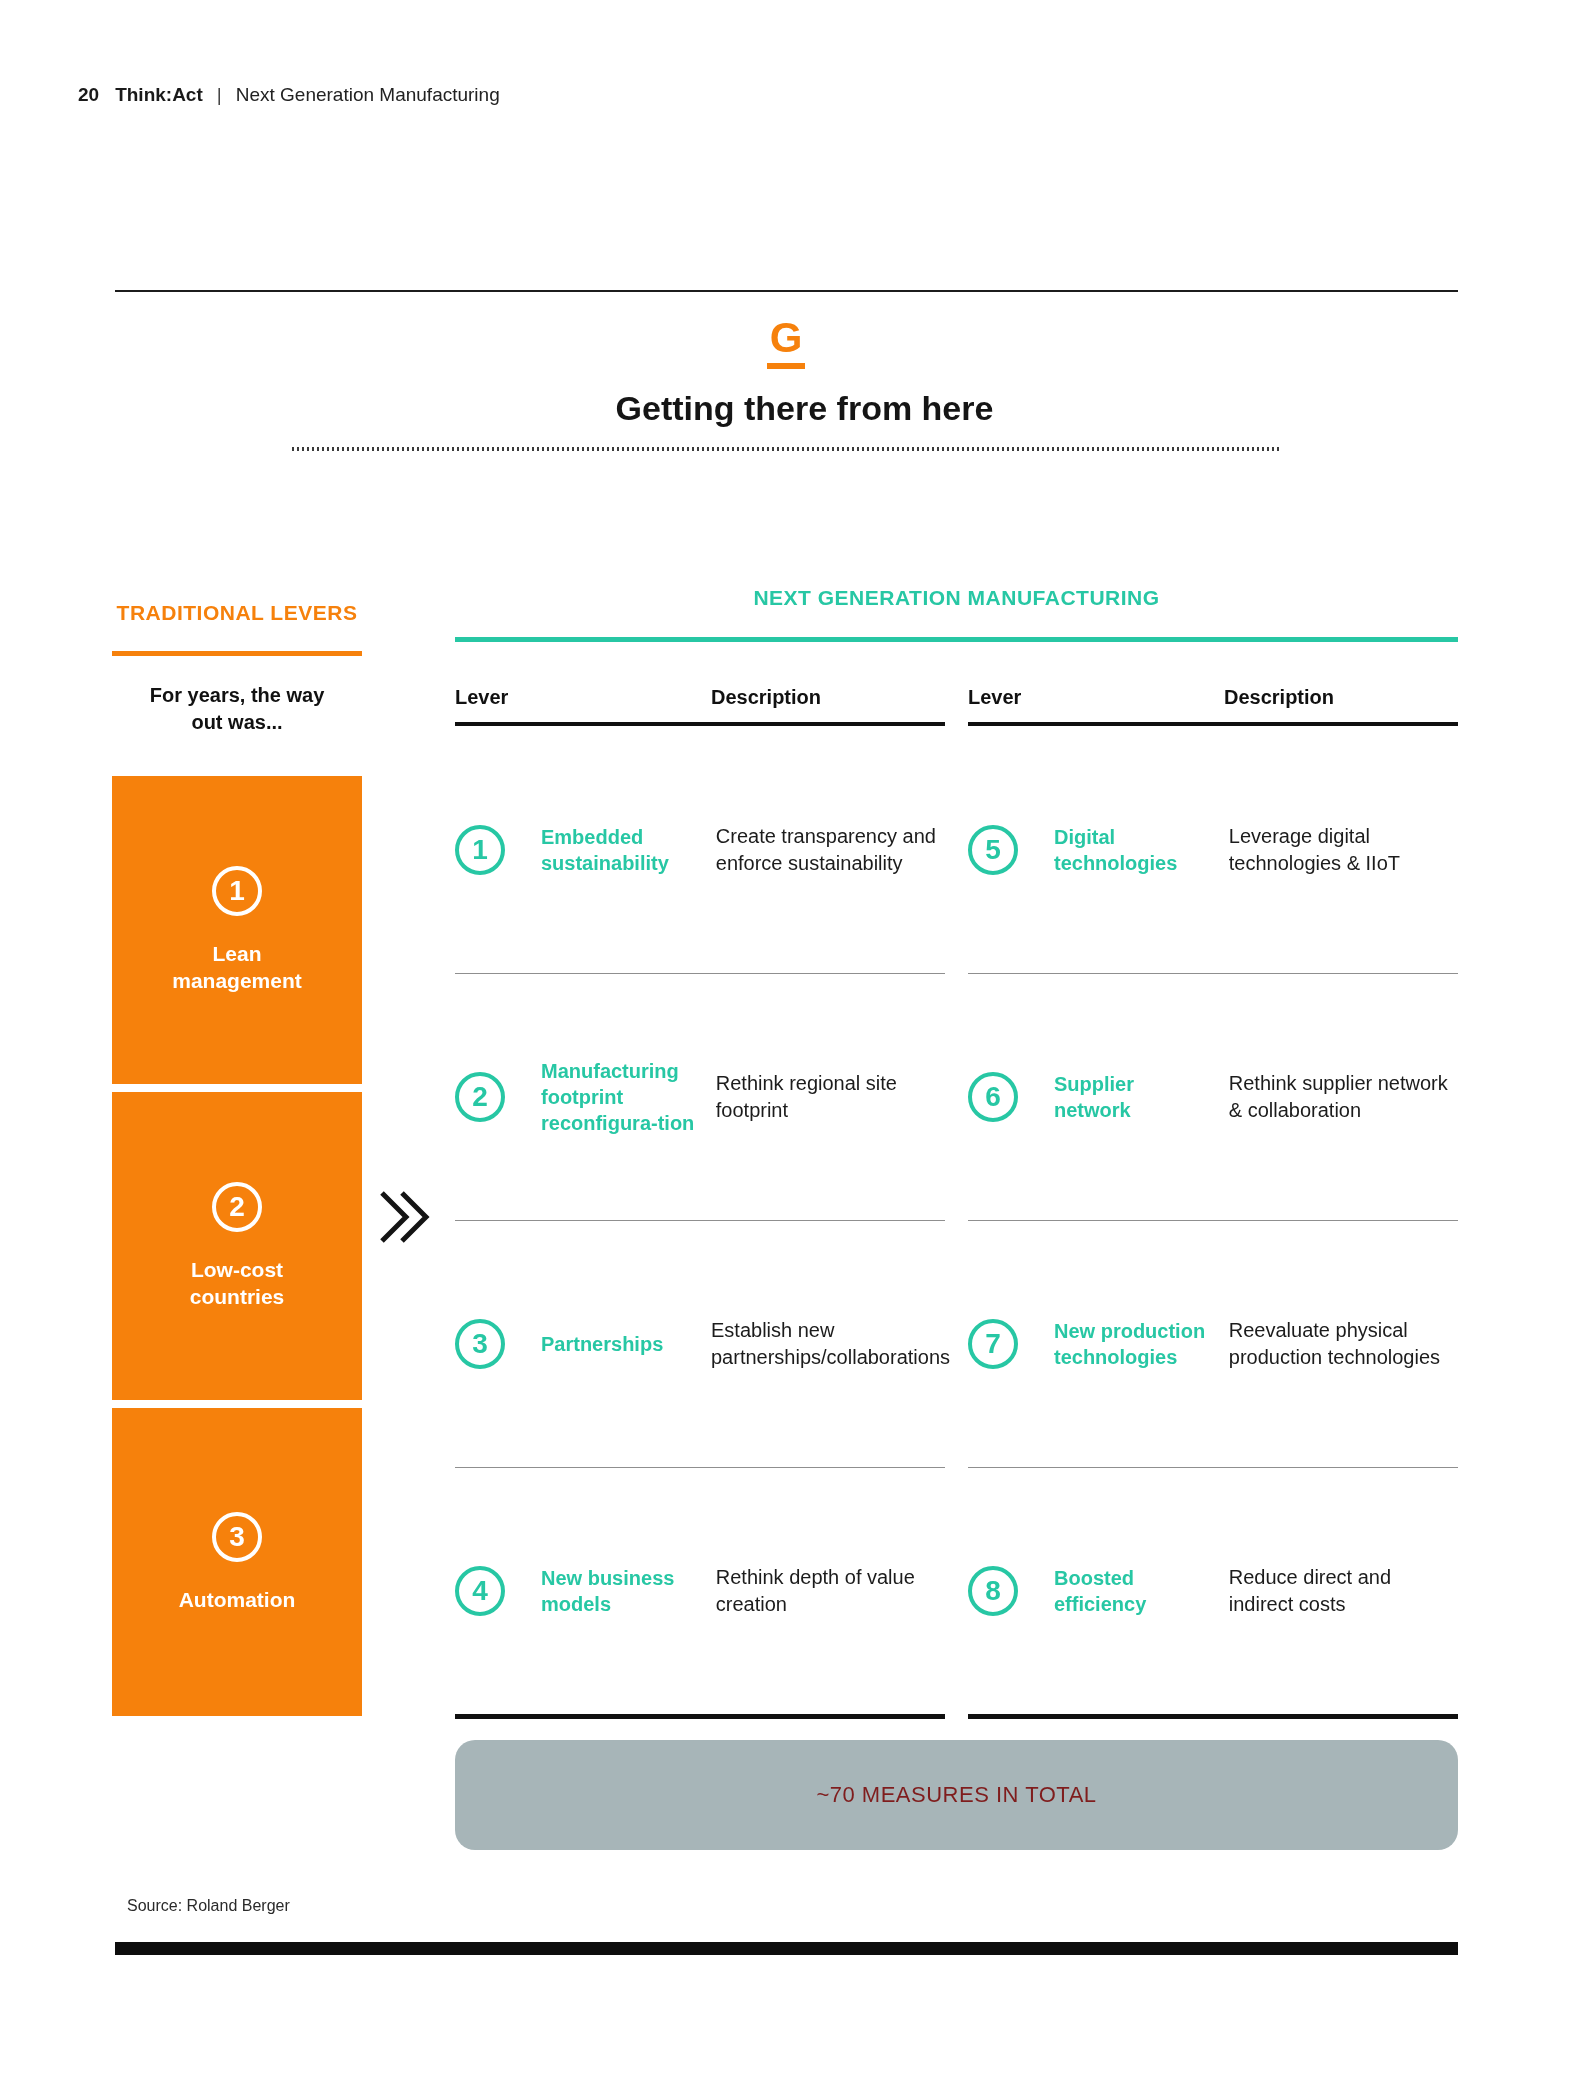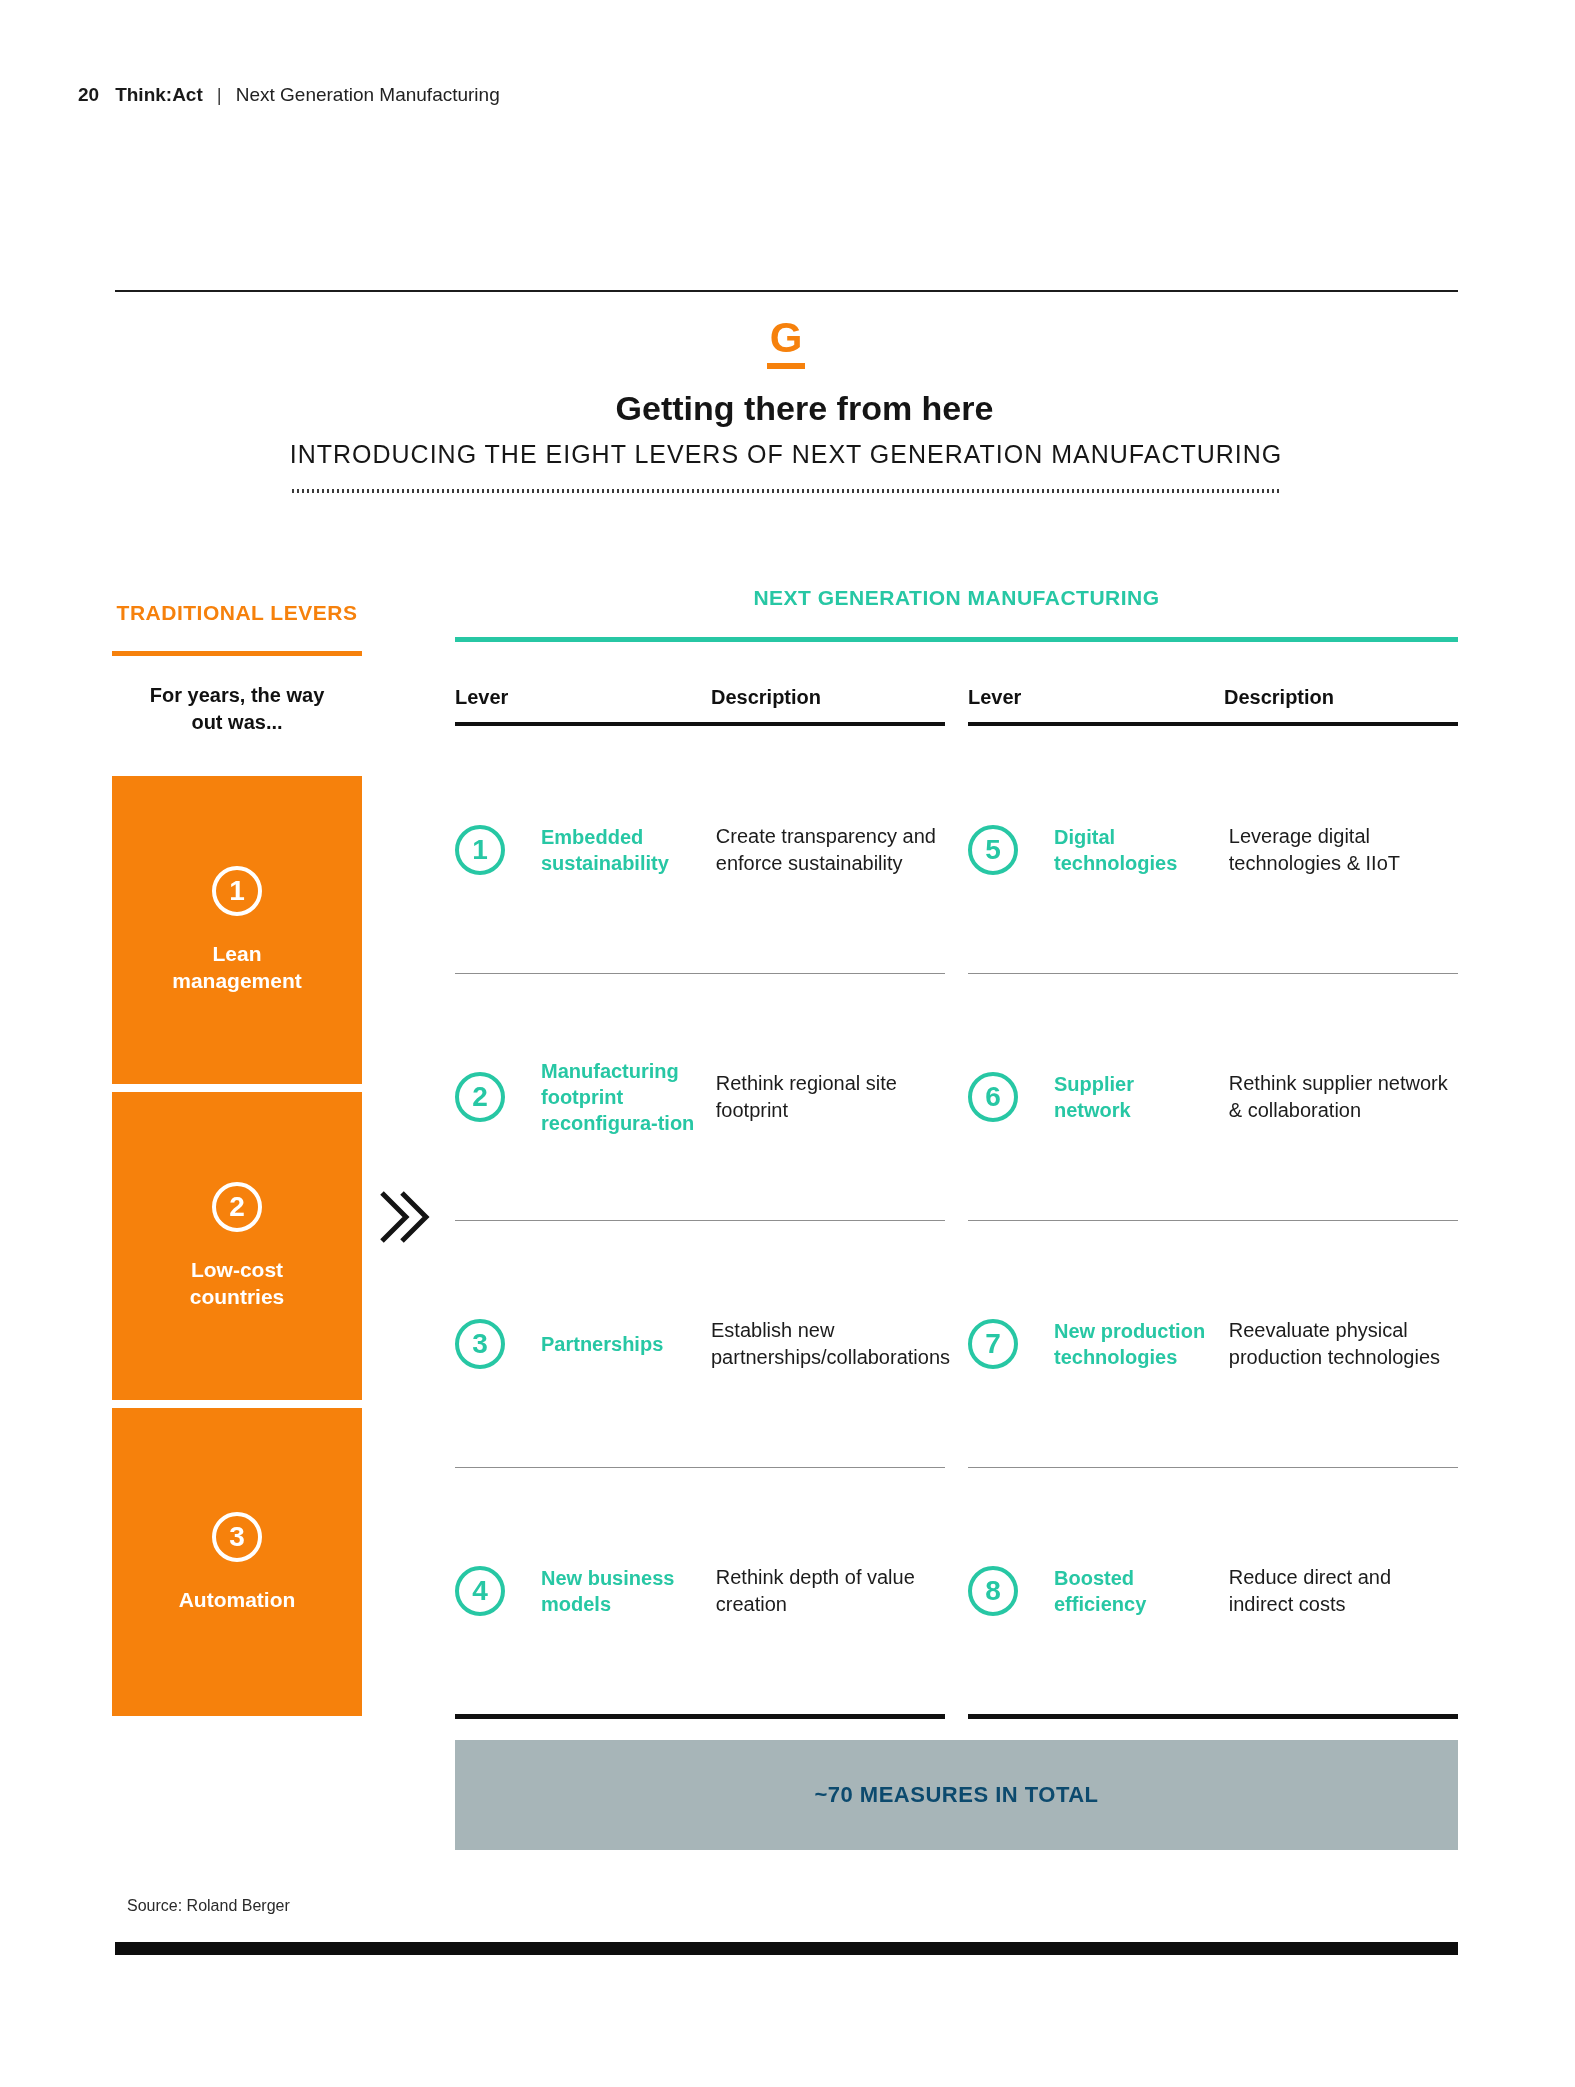--- a/index.html
+++ b/index.html
@@ -61,21 +61,21 @@
   .row + .row{border-top:1px solid #8f8f8f;}
   .tbl-body{border-bottom:5px solid #101010;}
   .tcircle{flex:0 0 auto;width:50px;height:50px;border:4px solid var(--teal);border-radius:50%;
            display:flex;align-items:center;justify-content:center;
            font-size:28px;font-weight:bold;color:var(--teal);background:#fff;}
   .lvl{margin-left:36px;width:158px;font-size:20px;line-height:26px;font-weight:bold;color:var(--teal);}
   .dsc{margin-left:20px;width:234px;font-size:20px;line-height:27px;color:#1c1c1c;}
 
   .banner{margin-top:21px;height:110px;background:var(--banner);
           display:flex;align-items:center;justify-content:center;
-          font-size:22px;font-weight:bold;letter-spacing:0.5px;color:#0c4a6e;}
+          font-size:22px;font-weight:normal;letter-spacing:0.5px;color:#7f1d1d;border-radius:20px;}
 
   .source{position:absolute;left:127px;top:1897px;font-size:16px;color:#2a2a2a;}
   .bottom-bar{position:absolute;left:115px;top:1942px;width:1343px;height:13px;background:#0d0d0d;}
 </style>
 </head>
 <body>
 
 <div class="page">
 
   <div class="masthead">
@@ -84,21 +84,20 @@
     <span class="divider">|</span>
     <span class="pub">Next Generation Manufacturing</span>
   </div>
 
   <div class="top-rule"></div>
 
   <div class="intro">
     <div class="g-letter">G</div>
     <div class="g-bar"></div>
     <h1 class="title">Getting there from here</h1>
-    <div class="subtitle">INTRODUCING THE EIGHT LEVERS OF NEXT GENERATION MANUFACTURING</div>
     <div class="dots"></div>
   </div>
 
   <div class="trad">
     <h2 class="trad-heading">TRADITIONAL LEVERS</h2>
     <div class="orange-rule"></div>
     <div class="trad-lead">
       <div>For years, the way</div>
       <div>out was...</div>
     </div>

